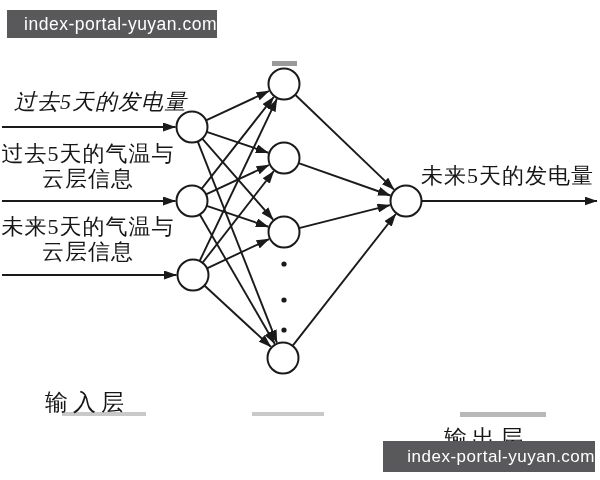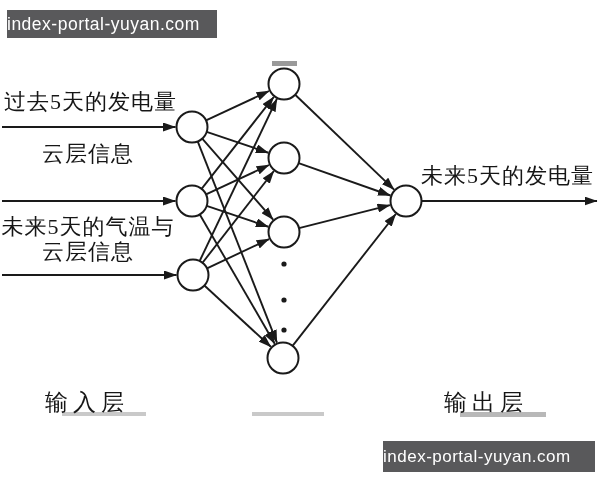--- a/index.html
+++ b/index.html
@@ -12,51 +12,51 @@
     color: #161616;
   }
   .stage { position: absolute; inset: 0; }
   svg.net { position: absolute; left: 0; top: 0; }
 
   .watermark {
     position: absolute;
     background: #59595b;
     color: #ffffff;
     font-family: "Liberation Sans", "DejaVu Sans", sans-serif;
-    display: flex; align-items: center; justify-content: flex-start;
+    display: flex; align-items: center; justify-content: flex-end;
     letter-spacing: 0.5px;
   }
   .wm-top    { left: 7px;   top: 10px;  width: 210px; height: 28px; font-size: 17.5px; }
   .wm-bottom { left: 383px; top: 441px; width: 212px; height: 31px; font-size: 17px; }
 
   .lbl {
     position: absolute;
     font-size: 22px;
     line-height: 25px;
     letter-spacing: 1px;
     text-align: center;
     white-space: nowrap;
   }
   .lbl .row { display: block; }
-  .in-lbl-1 { left: 4px;   top: 89px;  width: 172px; }
+  .in-lbl-1 { left: 14px;   top: 89px;  width: 172px; font-style: italic; }
   .in-lbl-2 { left: 0px;   top: 141px; width: 176px; }
   .in-lbl-3 { left: 0px;   top: 214px; width: 176px; }
   .out-lbl  { left: 421px; top: 163px; width: 172px; }
 
   .layer-lbl {
     position: absolute;
     top: 387px;
     width: 120px;
     font-size: 23px;
     letter-spacing: 5px;
     white-space: nowrap;
   }
   .layer-input  { left: 45px;  }
   .layer-hidden { left: 226px; }
-  .layer-output { left: 444px; }
+  .layer-output { left: 444px; margin-top: 36px; }
 
   .artifact { position: absolute; }
   .art-1 { left: 272px; top: 61px;  width: 25px; height: 5px; background: #9a9a9a; }
   .art-2 { left: 62px;  top: 412px; width: 84px; height: 4px; background: #c9c9c9; }
   .art-3 { left: 252px; top: 412px; width: 72px; height: 4px; background: #c9c9c9; }
   .art-4 { left: 460px; top: 412px; width: 86px; height: 5px; background: #b8b8b8; }
 </style>
 </head>
 <body>
 
@@ -103,20 +103,21 @@
 
   <div class="artifact art-1"></div>
   <div class="artifact art-2"></div>
   <div class="artifact art-3"></div>
   <div class="artifact art-4"></div>
 
   <div class="lbl in-lbl-1">
     <span class="row">过去5天的发电量</span>
   </div>
   <div class="lbl in-lbl-2">
+    <span class="row">过去5天的气温与</span>
     <span class="row">云层信息</span>
   </div>
   <div class="lbl in-lbl-3">
     <span class="row">未来5天的气温与</span>
     <span class="row">云层信息</span>
   </div>
 
   <div class="lbl out-lbl">未来5天的发电量</div>
 
   <div class="layer-lbl layer-input">输入层</div>

